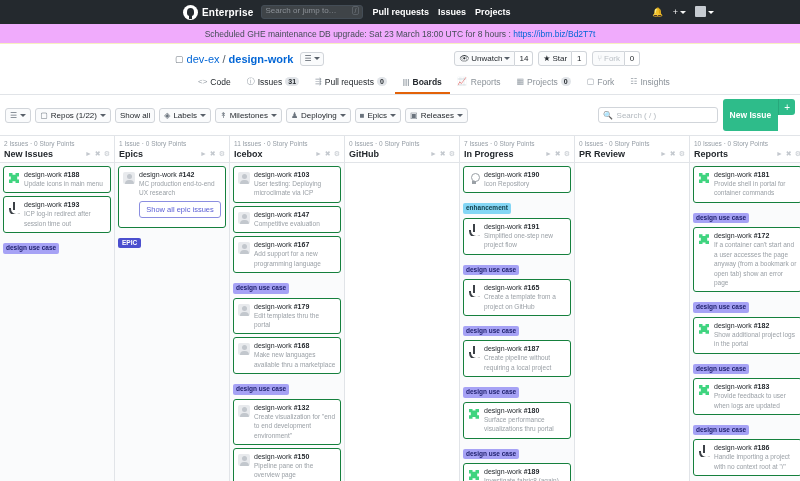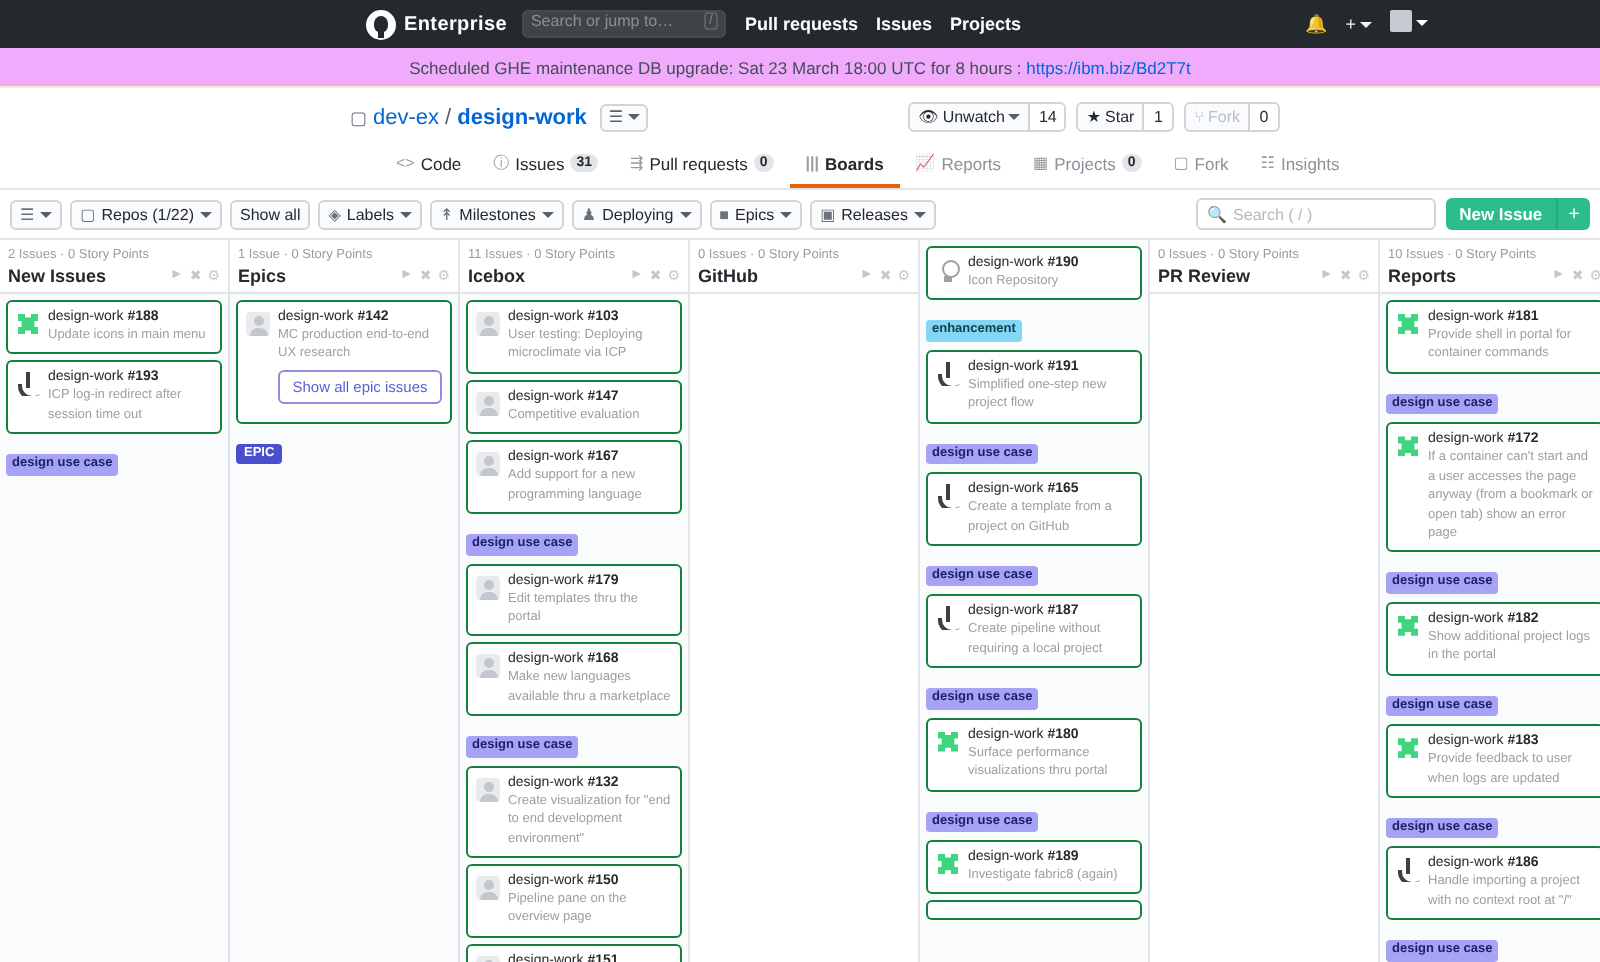--- a/index.html
+++ b/index.html
@@ -121,21 +121,21 @@
   }
   .zbtn .gi { color: #6a737d; font-size: 8px; }
   .zh-right { margin-left: auto; display: flex; align-items: center; gap: 5px; }
   .zsearch {
     border: 1px solid #d1d5da; border-radius: 3px; background: #fff;
     height: 16px; width: 120px; display: flex; align-items: center; gap: 3px;
     padding: 0 5px; font-size: 8px; color: #b3b9bf;
   }
   .btn-new {
     background: #2ebc8a; color: #fff; font-size: 8.5px; font-weight: bold;
-    height: 16px; display: flex; align-items: center; padding: 0 7px;
+    height: 32px; display: flex; align-items: center; padding: 0 7px;
     border-radius: 3px 0 0 3px;
   }
   .btn-new-plus {
     background: #2ebc8a; color: #fff; font-size: 10px;
     height: 16px; display: flex; align-items: center; padding: 0 5px;
     border-radius: 0 3px 3px 0; border-left: 1px solid #27a87b;
   }
 
   
   .board { display: flex; height: 368px; background: #fff; }
@@ -517,20 +517,31 @@
           <span class="col-icons">
             <span>►</span>
             <span>✖</span>
             <span>⚙</span>
           </span>
         </div>
       </div>
       <div class="col-body empty"></div>
     </div>
     <div class="col">
+      <div class="col-head">
+        <div class="col-meta">7 Issues · 0 Story Points</div>
+        <div class="col-title-row">
+          <span class="col-title">In Progress</span>
+          <span class="col-icons">
+            <span>►</span>
+            <span>✖</span>
+            <span>⚙</span>
+          </span>
+        </div>
+      </div>
       <div class="col-body">
         <div><div class="card">
             <span class="card-av bulb"></span>
             <div class="card-txt">
               <div class="card-id"><span>design-work</span> <b>#190</b></div>
               <div class="card-title">Icon Repository</div>
             </div>
           </div><span class="lbl enh">enhancement</span><br></div>
         <div><div class="card">
             <span class="card-av anchor"></span>

